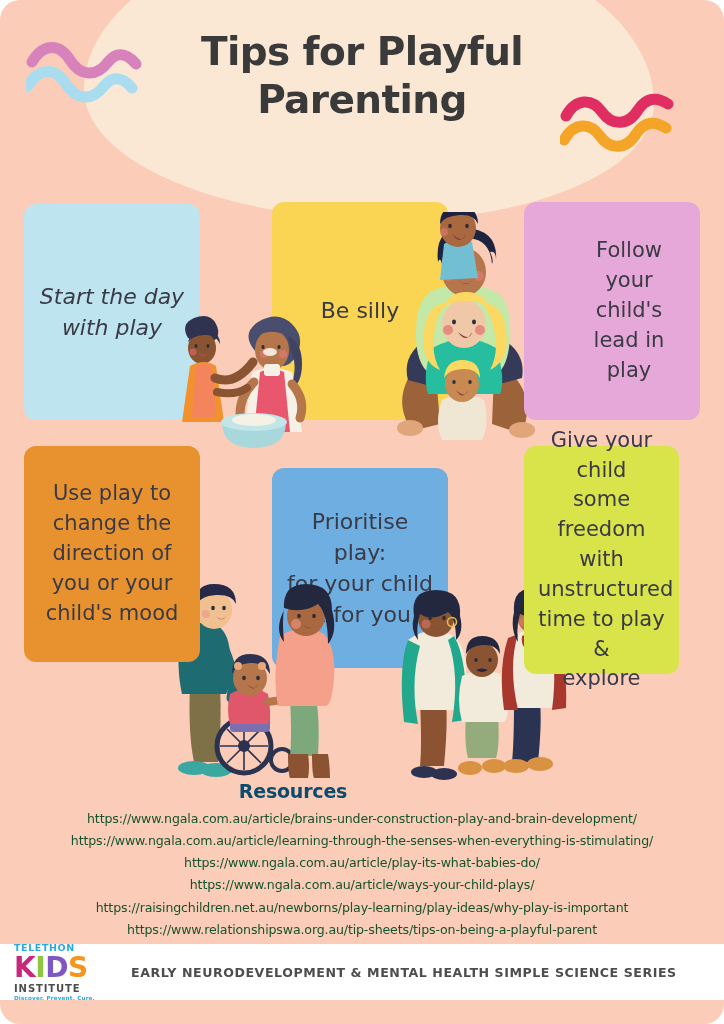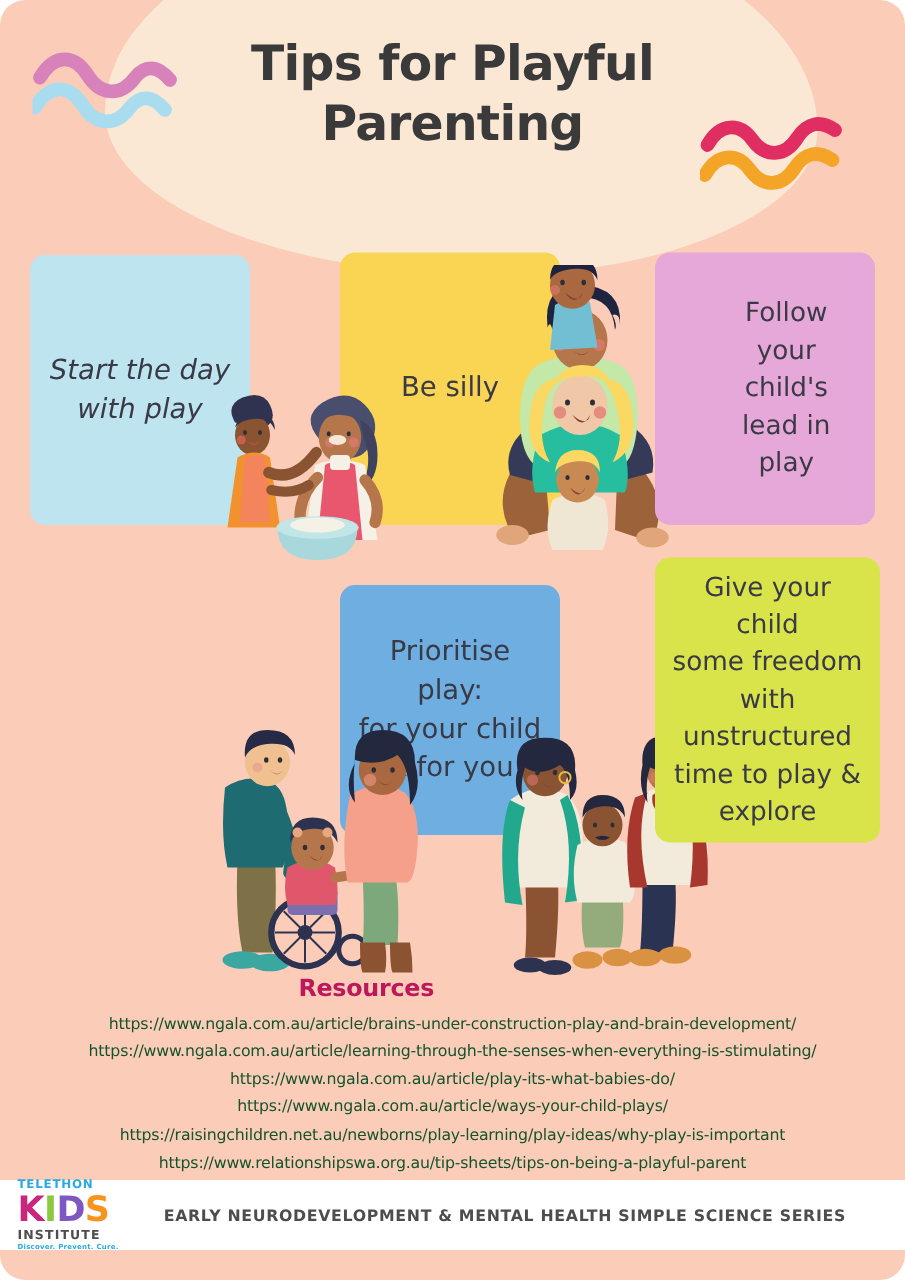--- a/index.html
+++ b/index.html
@@ -66,34 +66,34 @@
     padding: 10px 14px;
     font-family: "DejaVu Sans", sans-serif;
   }
   .card span { display: block; width: 100%; white-space: pre-line; }
 
   #card-start    { left: 24px;  top: 204px; width: 176px; height: 216px; background: #BEE4EF; z-index: 2; font-style: italic; }
   #card-silly    { left: 272px; top: 202px; width: 176px; height: 218px; background: #FAD554; z-index: 2; }
   #card-follow   { left: 524px; top: 202px; width: 176px; height: 218px; background: #E6A8D8; z-index: 4; font-size: 21px; padding-left: 48px; }
   #card-mood     { left: 24px;  top: 446px; width: 176px; height: 216px; background: #E8922F; z-index: 4; font-size: 21px; }
   #card-priority { left: 272px; top: 468px; width: 176px; height: 200px; background: #6FAEE0; z-index: 2; }
-  #card-freedom  { left: 524px; top: 446px; width: 180px; height: 228px; background: #D9E34A; z-index: 4; font-size: 21px; }
+  #card-freedom  { left: 524px; top: 446px; width: 155px; height: 228px; background: #D9E34A; z-index: 4; font-size: 21px; }
 
   
   .illus { position: absolute; z-index: 3; }
   #illus-baking   { left: 160px; top: 300px; }
   #illus-pile     { left: 388px; top: 212px; }
   #illus-wheel    { left: 172px; top: 582px; }
   #illus-walking  { left: 400px; top: 590px; }
 
   
   #resources-title {
     position: absolute; left: 0; top: 780px; width: 586px;
     text-align: center; z-index: 6;
-    font-size: 19px; font-weight: 800; color: #be185d;
+    font-size: 19px; font-weight: 800; color: #0c4a6e;
     letter-spacing: -0.2px;
   }
   #resources-list {
     position: absolute; left: 0; top: 808px; width: 724px;
     text-align: center; z-index: 6;
     color: #14532d;
   }
   #resources-list .res-line {
     font-size: 12.6px;
     line-height: 1.76;
@@ -150,20 +150,27 @@
   <div class="card" id="card-silly">
     <span>Be silly</span>
   </div>
 
   <div class="card" id="card-follow">
     <span>Follow your
 child's lead in
 play</span>
   </div>
 
+  <div class="card" id="card-mood">
+    <span>Use play to
+change the
+direction of
+you or your
+child's mood</span>
+  </div>
 
   <div class="card" id="card-priority">
     <span>Prioritise play:
 for your child
 &amp; for you</span>
   </div>
 
   <div class="card" id="card-freedom">
     <span>Give your child
 some freedom

